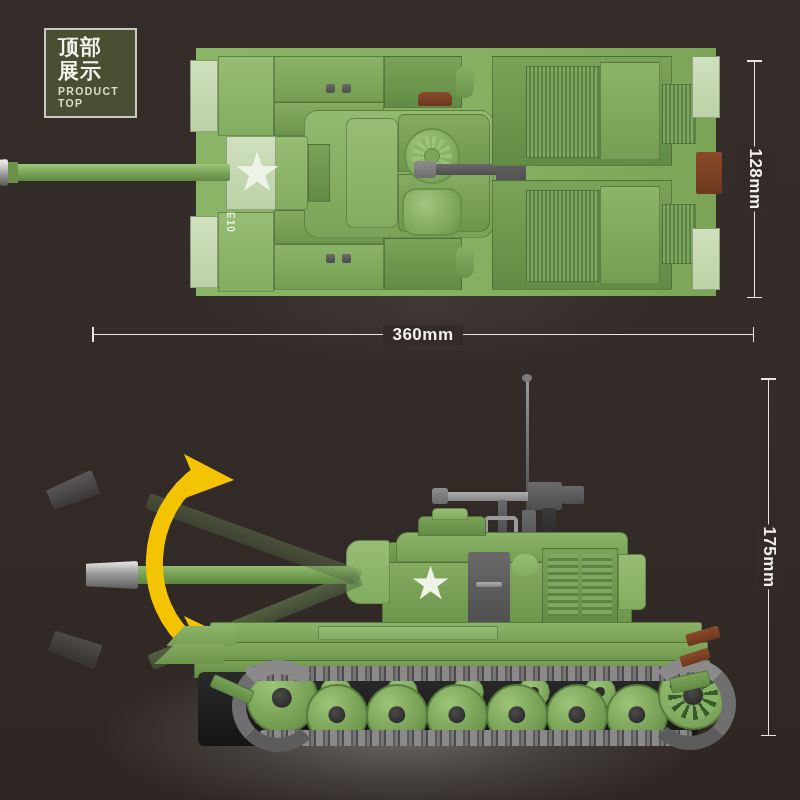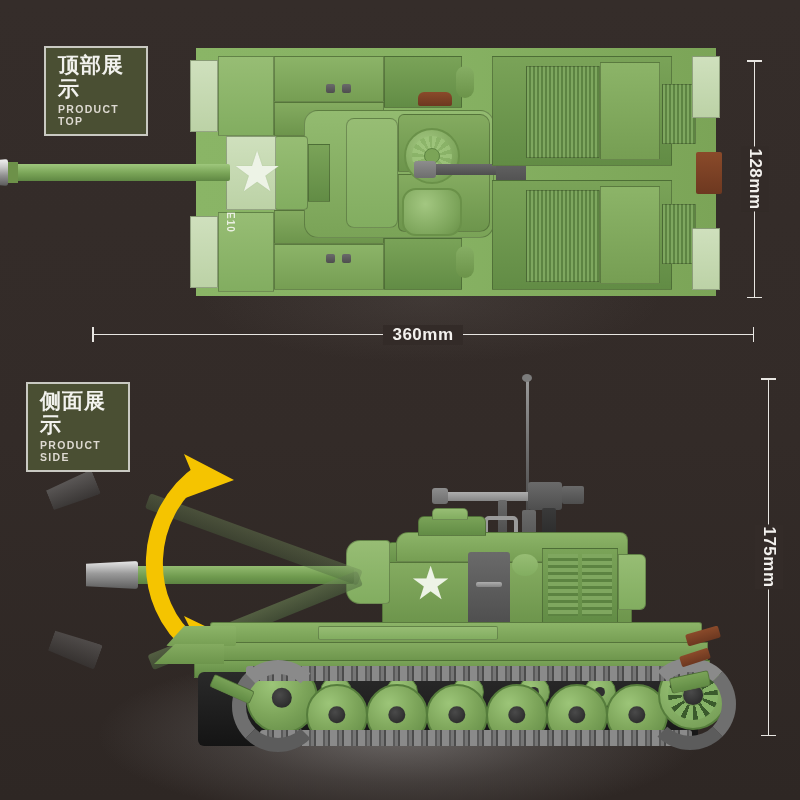--- a/index.html
+++ b/index.html
@@ -161,21 +161,21 @@
     <div class="g gy2" style="left:146px;top:36px;width:9px;height:9px;border-radius:2px;"></div>
     <div class="g gy2" style="left:130px;top:206px;width:9px;height:9px;border-radius:2px;"></div>
     <div class="g gy2" style="left:146px;top:206px;width:9px;height:9px;border-radius:2px;"></div>
     <div class="g rst" style="left:222px;top:44px;width:34px;height:14px;border-radius:6px 6px 2px 2px;"></div>
     <div class="hatch" style="left:260px;top:18px;width:18px;height:32px;border-radius:9px;
          background:linear-gradient(#86ae64,#6b9349);"></div>
     <div class="hatch" style="left:260px;top:198px;width:18px;height:32px;border-radius:9px;
          background:linear-gradient(#86ae64,#6b9349);"></div>
   </div>
 
-  <div class="tagbox" style="left:44px;top:46px;width:104px;">
+  <div class="tagbox" style="left:44px;top:28px;width:93px;">
     <div class="tag-cn">顶部展示</div>
     <div class="tag-en">PRODUCT TOP</div>
   </div>
 
   <div class="dimv" style="left:754px;top:60px;height:238px;">
     <span class="dlabel">128mm</span>
   </div>
   <div class="dimh" style="left:92px;top:334px;width:662px;">
     <span class="dlabel">360mm</span>
   </div>
@@ -281,22 +281,18 @@
          border-right-color:#6f6f6f;border-top-color:#8a8a8a;border-bottom-color:#5c5c5c;
          box-sizing:border-box;"></div>
 
     <div class="g rst" style="left:536px;top:200px;width:34px;height:12px;border-radius:2px;transform:rotate(-16deg);"></div>
     <div class="g rst" style="left:530px;top:222px;width:30px;height:11px;border-radius:2px;transform:rotate(-18deg);"></div>
     <div class="g gr3 edge" style="left:520px;top:244px;width:40px;height:16px;border-radius:3px;transform:rotate(-12deg);"></div>
 
     <div class="g gr3 edge" style="left:60px;top:252px;width:44px;height:14px;border-radius:3px;transform:rotate(24deg);"></div>
   </div>
 
-  <div class="tagbox" style="left:26px;top:382px;width:104px;">
-    <div class="tag-cn">侧面展示</div>
-    <div class="tag-en">PRODUCT SIDE</div>
-  </div>
 
   <div class="dimv" style="left:768px;top:378px;height:358px;">
     <span class="dlabel">175mm</span>
   </div>
 
 </div>
 
 </body></html>

